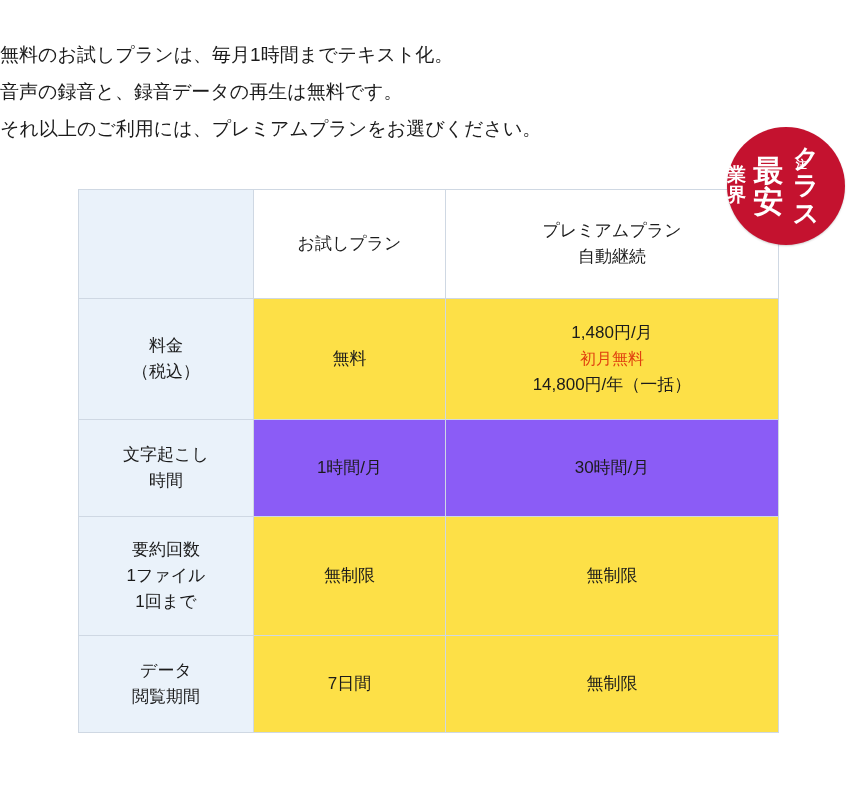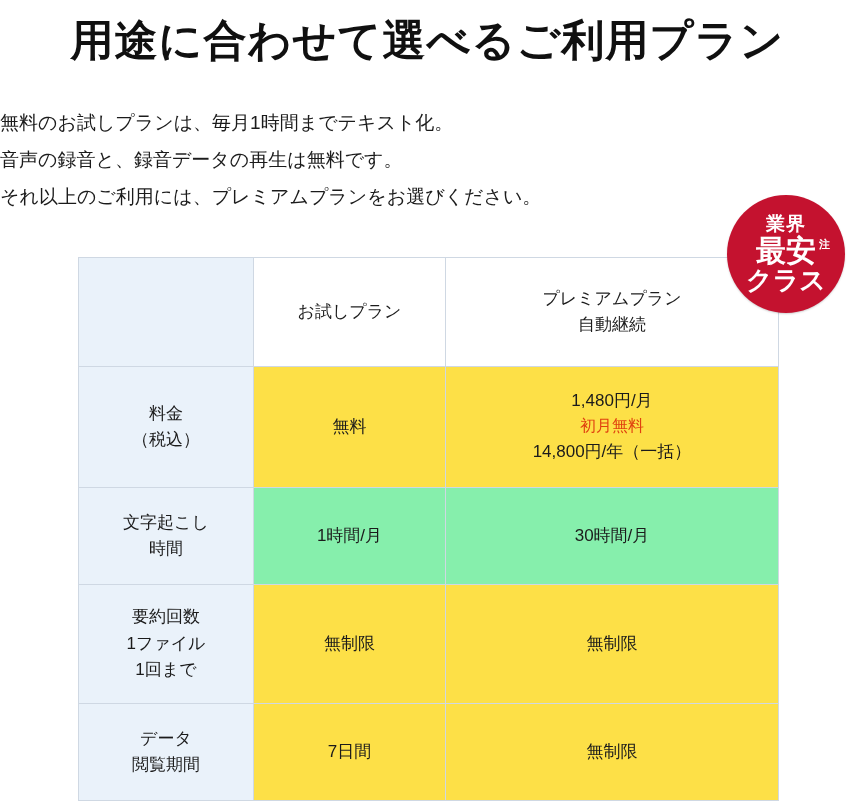--- a/index.html
+++ b/index.html
@@ -78,21 +78,21 @@
   .head-cell .l2 { display: block; }
 
   .lbl {
     background: #eaf2fa;
     font-size: 17px;
     margin-left: 32px;
   }
   .lbl span { display: block; }
 
   .cell-white { background: #fde047; }
-  .cell-tint  { background: #86efac; }
+  .cell-tint  { background: #8b5cf6; }
 
   .row-price td { height: 100px; }
   .row-trans td { height: 76px; }
   .row-summary td { height: 98px; }
   .row-data td { height: 76px; }
 
   .price-line { display: block; }
   .price-free {
     color: #e0400f;
     font-size: 16px;
@@ -101,21 +101,21 @@
   .badge {
     position: absolute;
     top: -62px;
     right: 10px;
     width: 118px;
     height: 118px;
     border-radius: 50%;
     background: #c4122f;
     color: #ffffff;
     display: flex;
-    flex-direction: column;
+    flex-direction: row;
     align-items: center;
     justify-content: center;
     line-height: 1.05;
     box-shadow: 0 1px 2px rgba(0,0,0,0.18);
   }
   .badge .b1 {
     font-size: 19px;
     font-weight: 700;
     letter-spacing: 1px;
     margin-bottom: 2px;
@@ -137,21 +137,20 @@
     font-size: 26px;
     font-weight: 700;
     letter-spacing: 0px;
   }
 </style>
 </head>
 <body>
 
 <div class="page">
 
-  <h1 class="page-title">用途に合わせて選べるご利用プラン</h1>
 
   <div class="lead">
     <div>無料のお試しプランは、毎月1時間までテキスト化。</div>
     <div>音声の録音と、録音データの再生は無料です。</div>
     <div>それ以上のご利用には、プレミアムプランをお選びください。</div>
   </div>
 
   <div class="table-wrap">
 
     <div class="badge">

